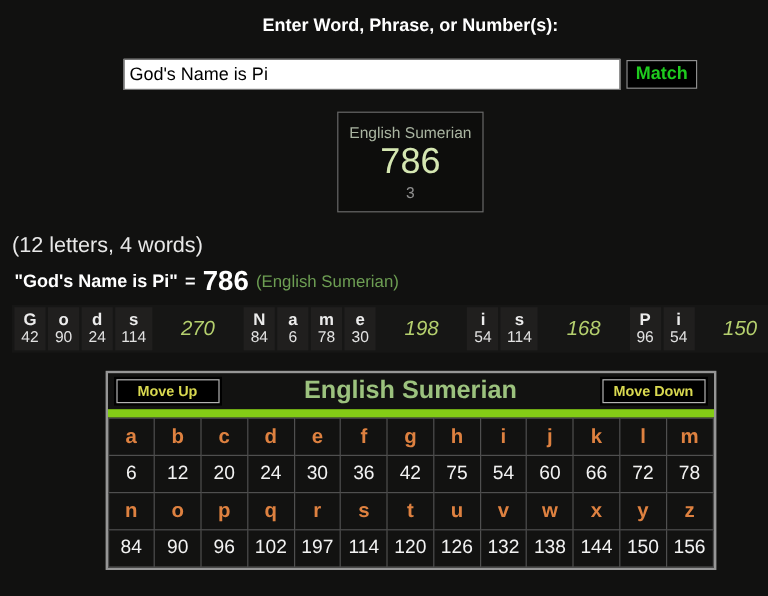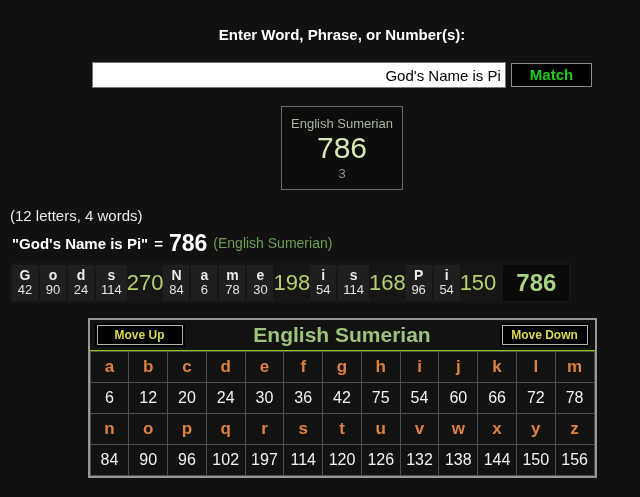--- a/index.html
+++ b/index.html
@@ -7,67 +7,66 @@
     width:640px;height:497px;
     background:#111110;
     font-family:"Liberation Sans","DejaVu Sans",sans-serif;
     color:#eee;
     overflow:hidden;
   }
   .centered{width:fit-content;margin:0 auto;transform:translateX(22px);}
 
   
   .page-title{
-    margin-top:26px;
+    margin-top:13px;
     text-align:center;
     font-size:15px;font-weight:bold;color:#fff;
   }
 
   
   .search-row{
     margin-top:19px;
     display:flex;align-items:center;gap:5px;
   }
   .search-input{
     width:404px;height:20px;
     background:#fff;color:#000;
     border:1px solid #777;
     font-size:15px;
     font-family:"Liberation Sans","DejaVu Sans",sans-serif;
     padding:2px 4px;
-    text-align:right;
   }
   .match-button{
     background:#000;
     color:var(--match_green);
     font-weight:bold;font-size:15px;
     font-family:"Liberation Sans","DejaVu Sans",sans-serif;
     border:1px solid #8d8d8d;
-    padding:2px 18px 3px;
+    padding:2px 7px 3px;
     cursor:pointer;
   }
 
   
   .cipher-box{
     margin-top:18px;
     width:120px;
     background:#0d0d0c;
     border:1px solid #696969;
     text-align:center;
     padding:9px 0 8px;
     cursor:pointer;
   }
   .cipher-box-title{font-size:13px;color:var(--box_title);}
   .cipher-box-value{font-size:30px;color:var(--box_value);line-height:1.15;}
   .cipher-box-secondary{font-size:13px;color:#8f8f8f;}
 
   
   .stats{
     margin:17px 0 0 10px;
-    font-size:15px;color:#e8e8e8;
+    font-size:18px;color:#e8e8e8;
   }
   .equation{
     margin:6px 0 0 12px;
     display:flex;align-items:center;gap:6px;
   }
   .equation-phrase,.equation-equals{font-size:15px;font-weight:bold;color:#fff;}
   .equation-value{font-size:23px;font-weight:bold;color:#fff;}
   .equation-cipher{font-size:14px;color:var(--equation_green);text-align:center;}
 
   
@@ -81,23 +80,24 @@
   .lcell{
     background:#201f1e;
     text-align:center;
     padding:2px 5px 3px;
     min-width:16px;
     display:flex;flex-direction:column;justify-content:center;
   }
   .lch{font-size:14px;font-weight:bold;color:#ececec;line-height:1.15;}
   .lv{font-size:13px;color:#e2e2e2;line-height:1.15;}
   .wtotal{
-    font-size:22px;color:var(--total_green);
+    font-size:17px;color:var(--total_green);
     align-self:center;
-    margin:0 0;
+    margin:0 24px;
+    font-style:italic;
   }
   .gtotal{
     margin-left:7px;
     background:#0a0a09;
     color:var(--grand_green);
     font-size:24px;font-weight:bold;
     display:flex;align-items:center;
     padding:0 13px;
   }
 
@@ -105,21 +105,21 @@
   .table-outer{
     margin-top:15px;
     width:505px;
     border:2px solid #969696;
     background:#121211;
   }
   .table-header{
     height:30px;
     display:flex;align-items:center;justify-content:space-between;
     padding:0 7px;
-    border-bottom:1px solid #84cc16;
+    border-bottom:7px solid #84cc16;
   }
   .move-button{
     background:#000;
     border:1px solid #b3b3b3;
     box-shadow:0 0 0 2px #000;
     color:var(--button_yellow);
     font-size:12px;font-weight:bold;
     font-family:"Liberation Sans","DejaVu Sans",sans-serif;
     padding:2px 0;
     width:86px;

